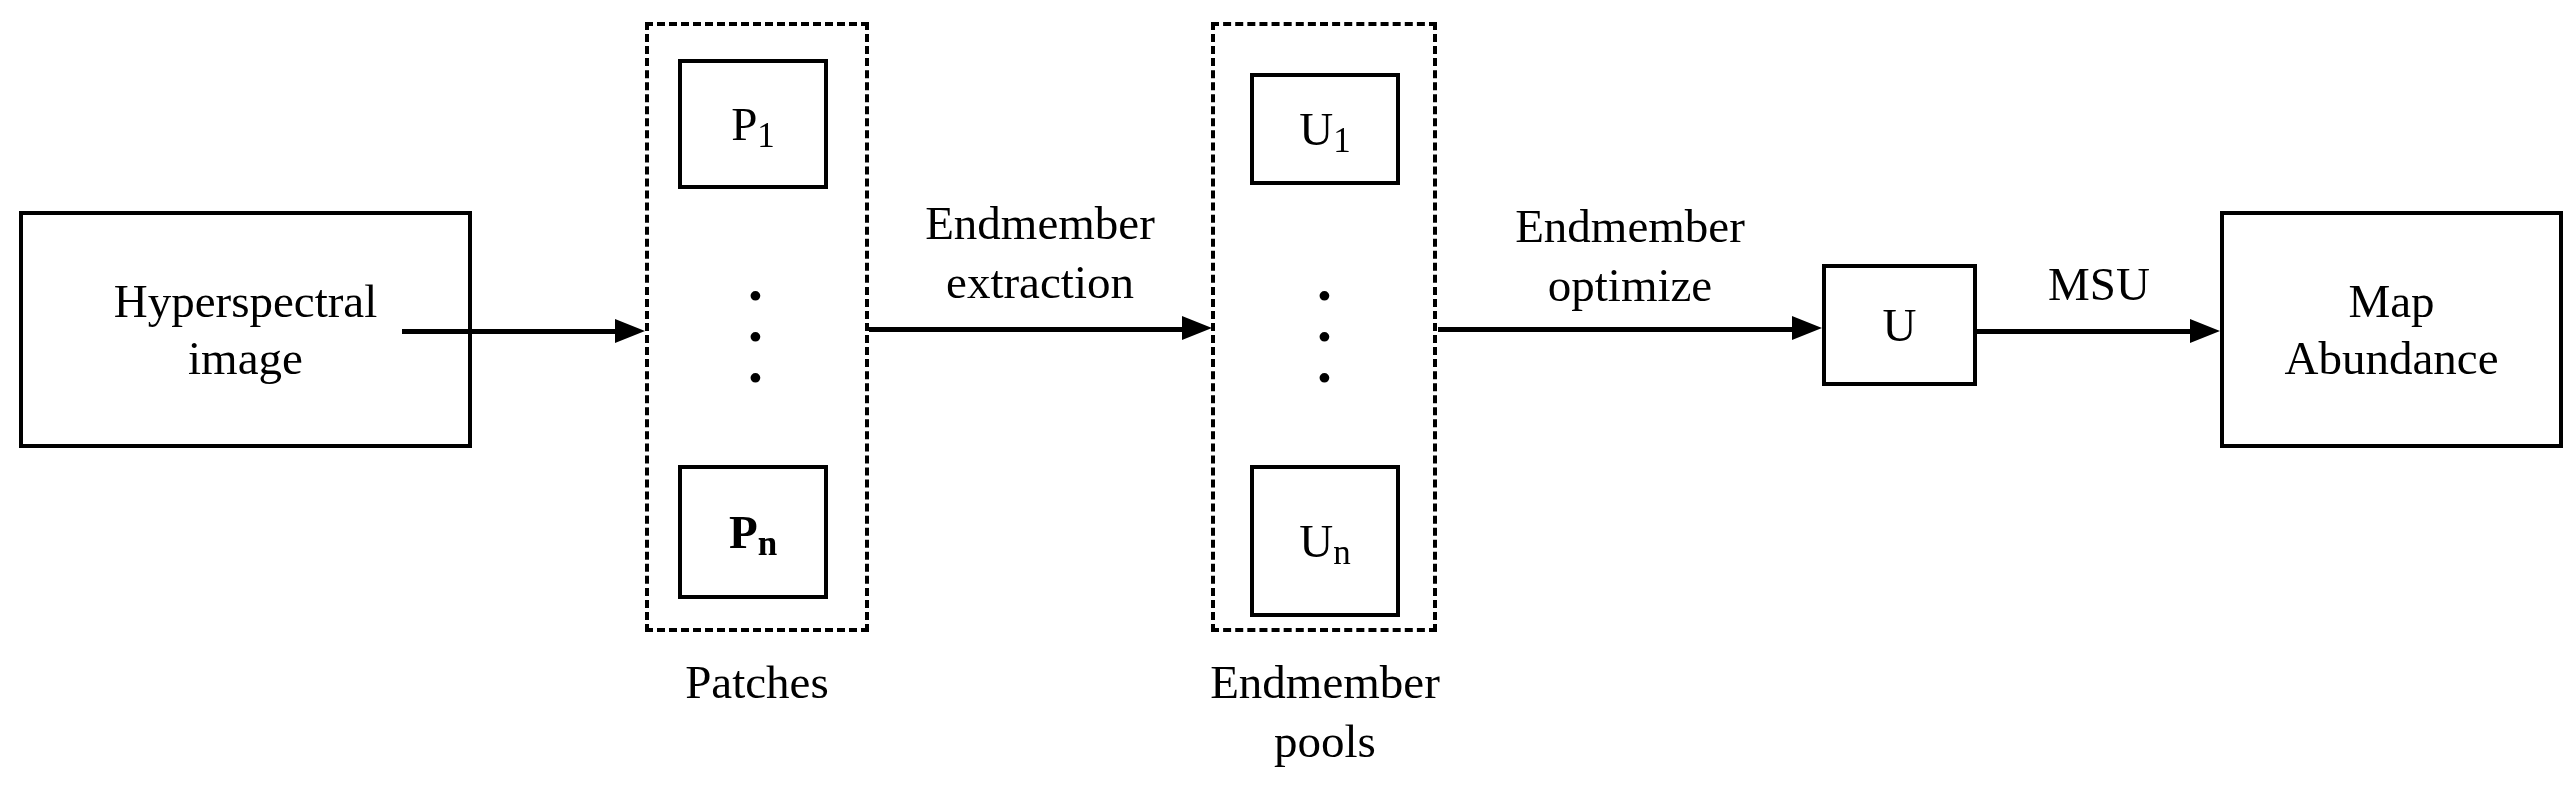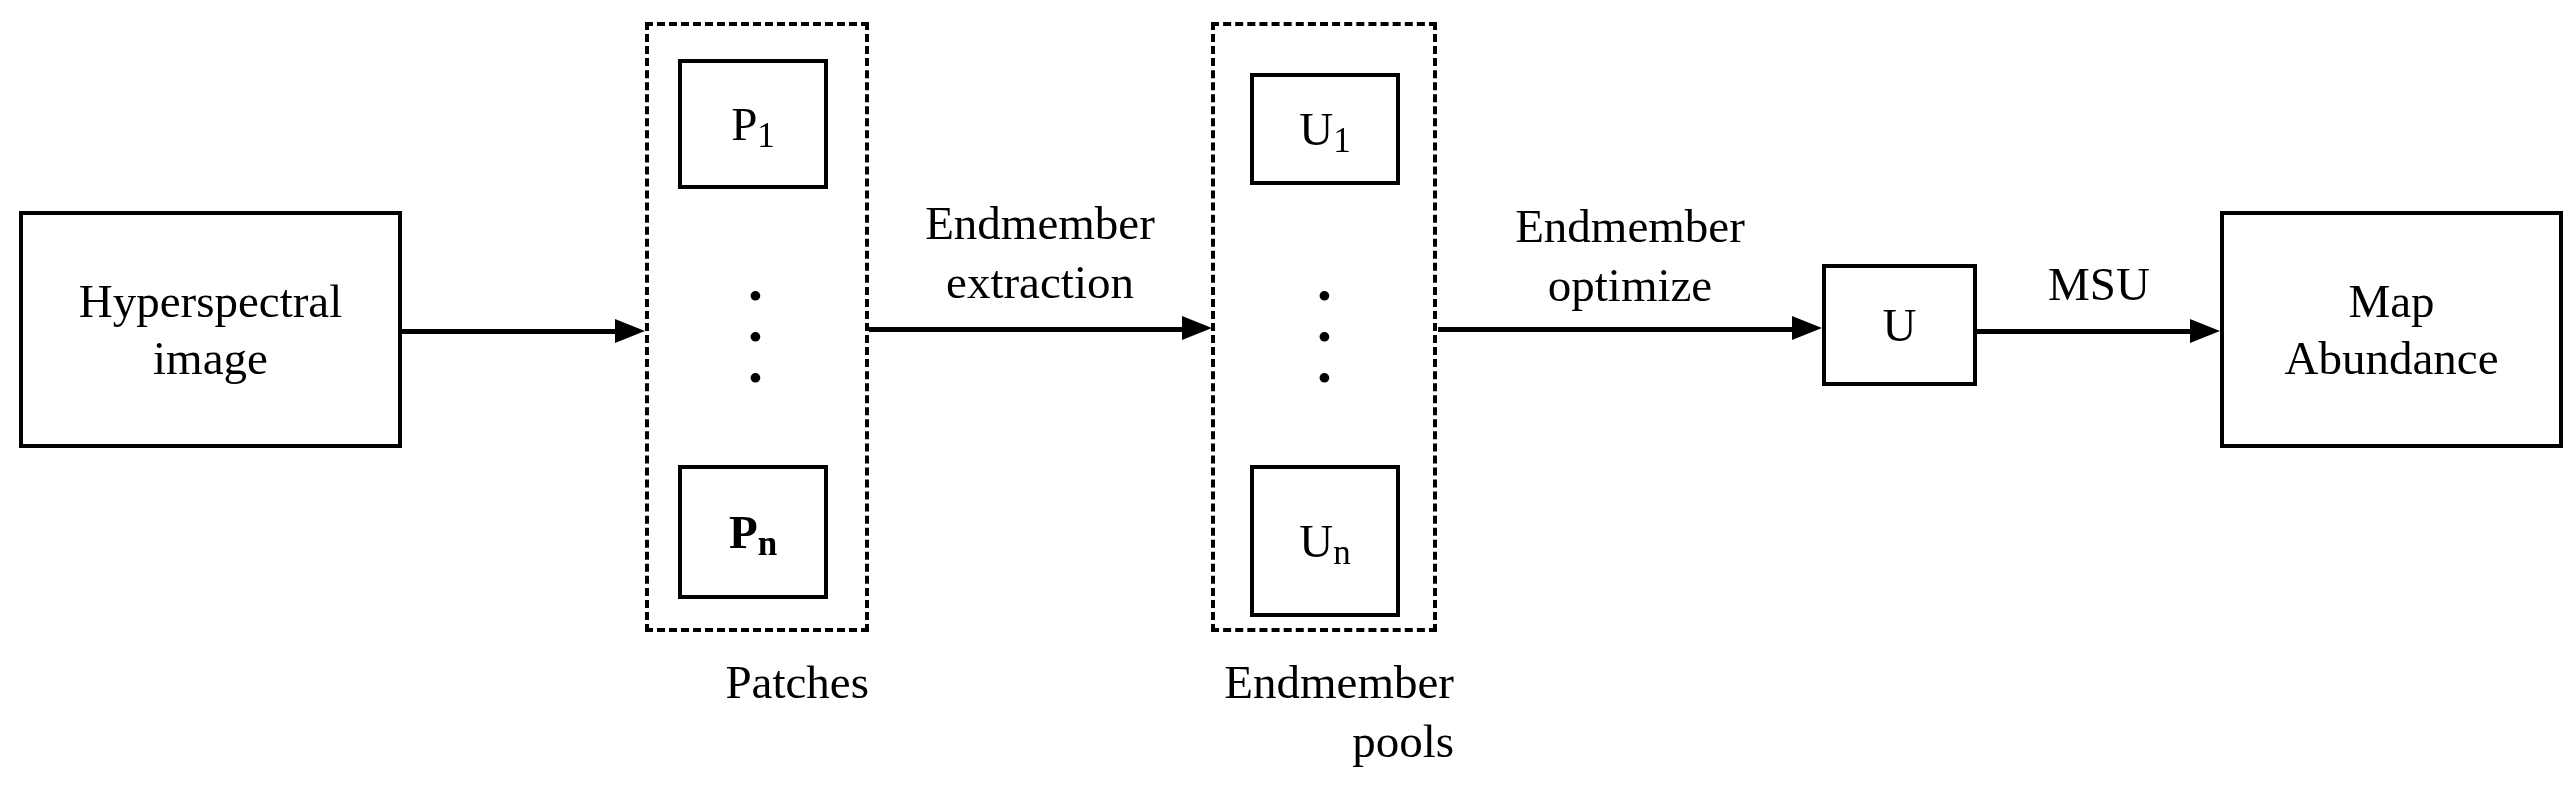--- a/index.html
+++ b/index.html
@@ -49,21 +49,21 @@
   }
   .edge-label {
     position: absolute;
     text-align: center;
     font-size: 47px;
     line-height: 59px;
     white-space: nowrap;
   }
   .caption {
     position: absolute;
-    text-align: right;
+    text-align: center;
     font-size: 47px;
     line-height: 59px;
   }
   .sub {
     font-size: 35px;
     line-height: 1;
     position: relative;
     top: 0.22em;
   }
   .dots {
@@ -75,21 +75,21 @@
     font-size: 41px;
     line-height: 1;
   }
   .dots span { display: block; }
 </style>
 </head>
 <body>
 
 <div class="canvas">
 
-  <div class="node" style="left:19px; top:211px; width:383px; height:237px;">
+  <div class="node" style="left:19px; top:211px; width:453px; height:237px;">
     <div>
       <div>Hyperspectral</div>
       <div>image</div>
     </div>
   </div>
 
   <div class="hline" style="left:402px; top:329px; width:216px;"></div>
   <div class="arrowhead" style="left:615px; top:319px;"></div>
 
   <div class="group" style="left:645px; top:22px; width:224px; height:610px;"></div>

